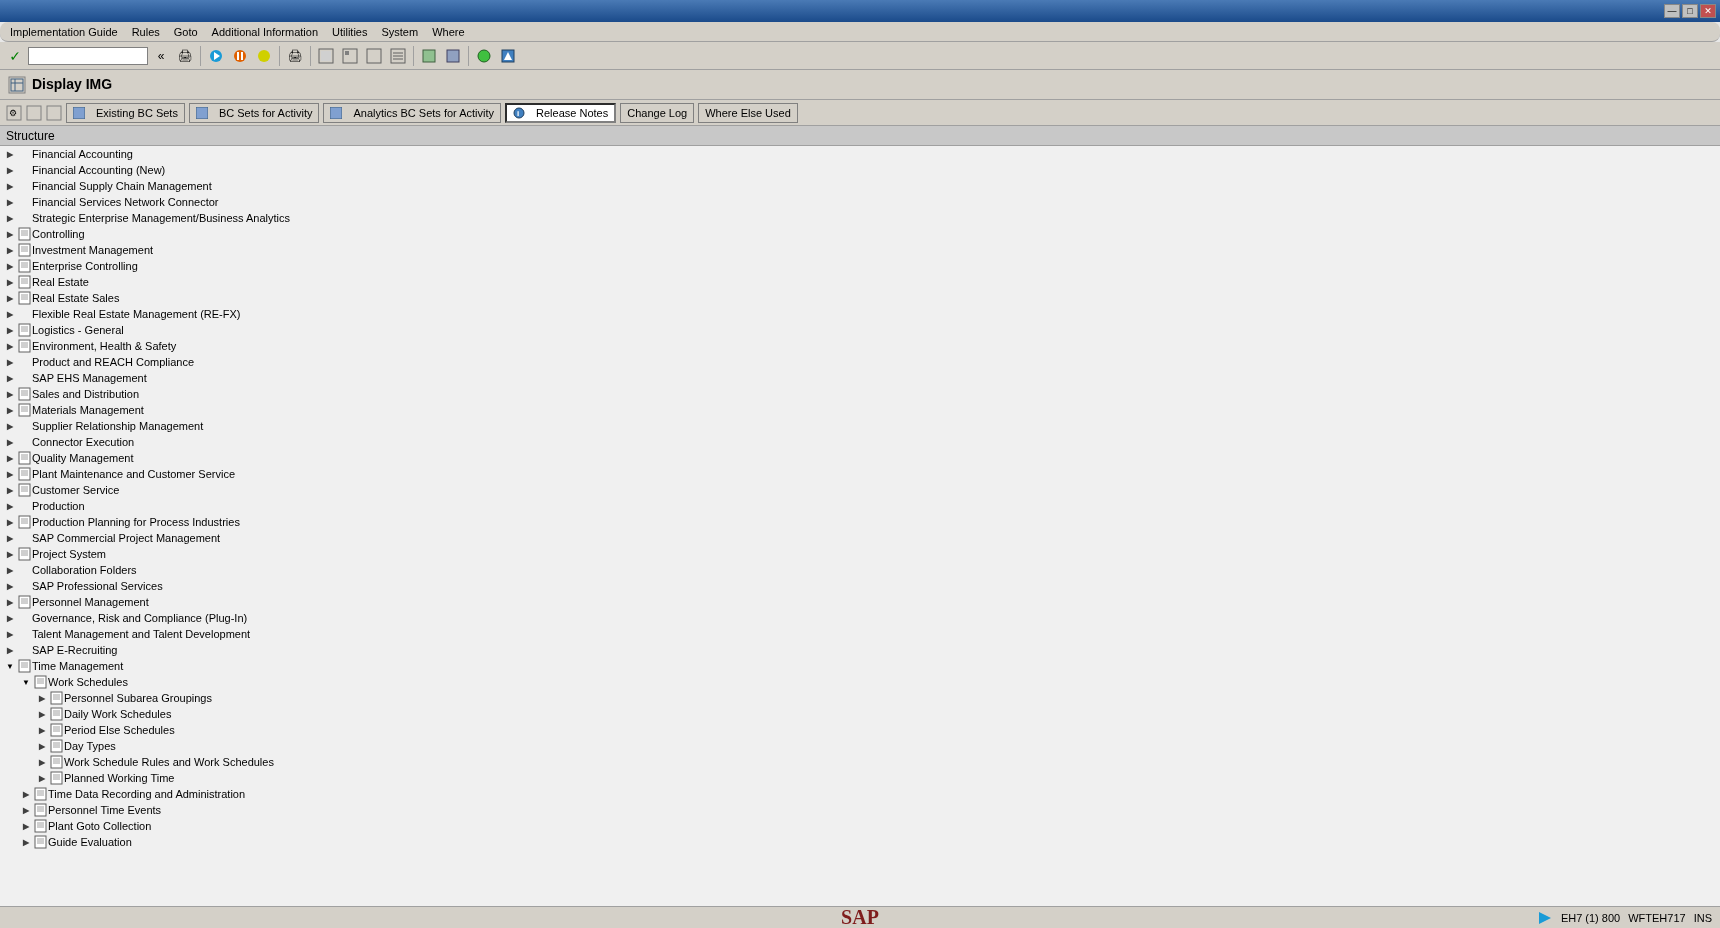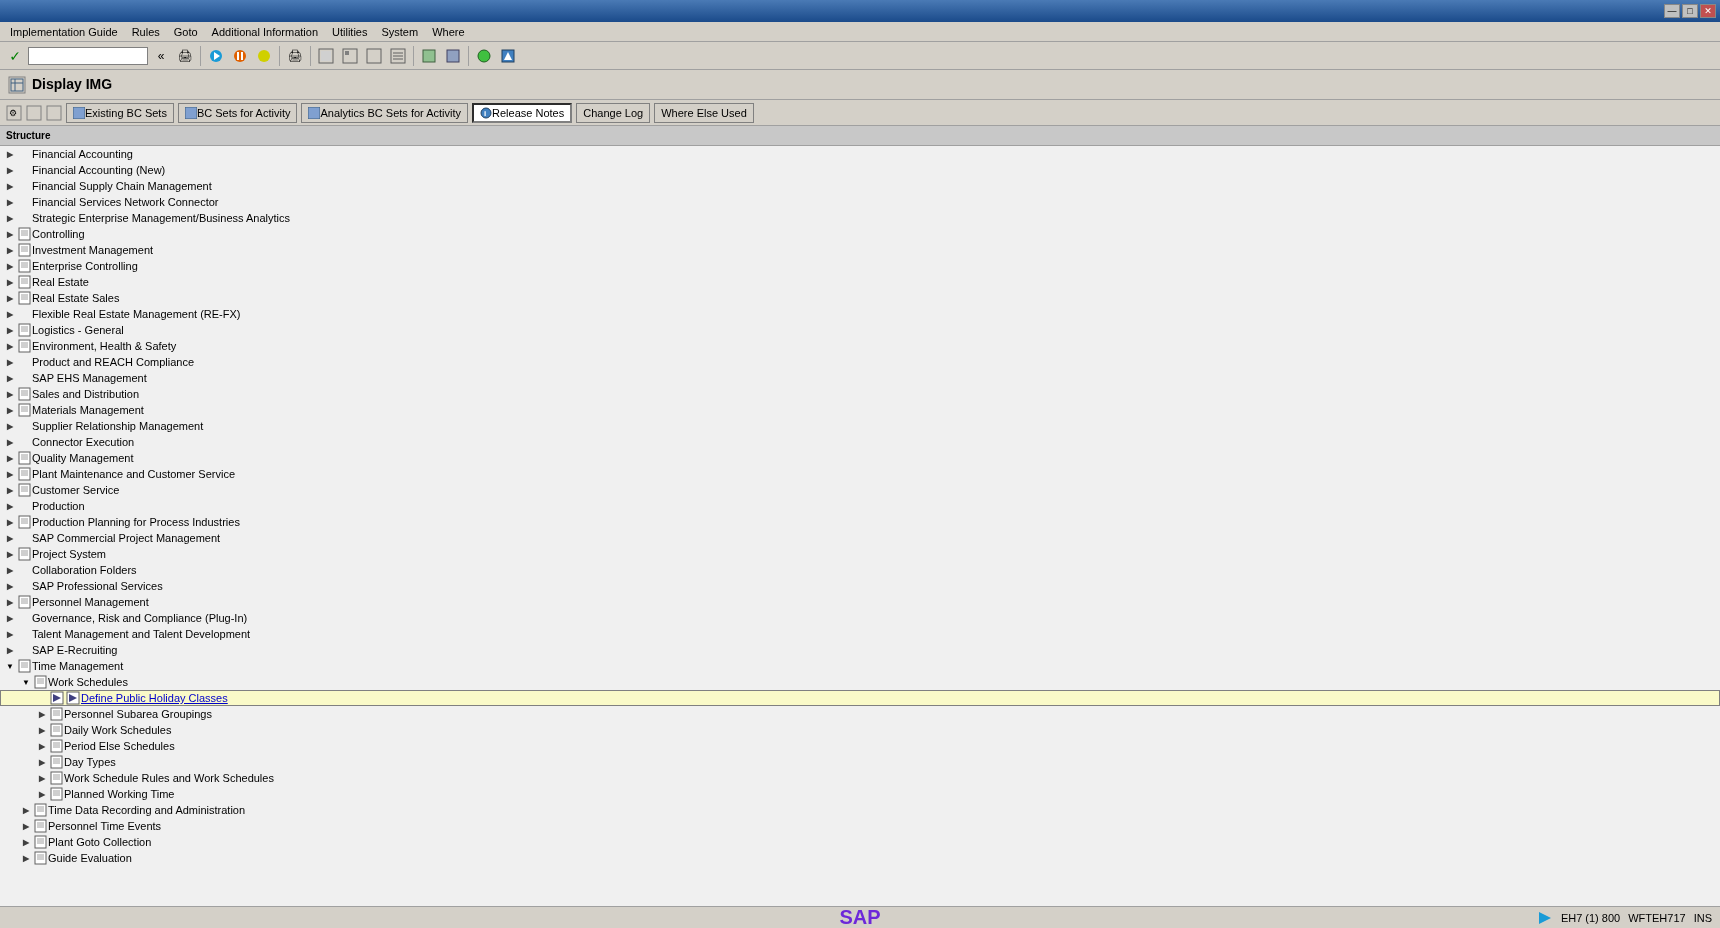--- a/index.html
+++ b/index.html
@@ -20,20 +20,21 @@
 
     
     #menu-bar {
       background: #d4d0c8;
       height: 20px;
       display: flex;
       align-items: center;
       padding: 0 4px;
       border-bottom: 1px solid #a0a0a0;
       gap: 2px;
+      border-radius: 8px;
     }
     .menu-item { padding: 1px 6px; font-size: 11px; cursor: pointer; }
 
     
     #toolbar {
       background: #d4d0c8;
       height: 28px;
       display: flex;
       align-items: center;
       padding: 2px 4px;
@@ -72,37 +73,37 @@
       padding: 2px 6px;
       border-bottom: 1px solid #a0a0a0;
       gap: 4px;
     }
     .sec-btn {
       height: 20px; padding: 0 6px;
       background: #d4d0c8;
       border: 1px solid #808080;
       font-size: 11px;
       cursor: pointer;
-      display: flex; align-items: center; gap: 0;
+      display: flex; align-items: center; gap: 11px;
     }
     .sec-btn-active {
       background: #fff;
       border: 1px solid #808080;
     }
 
     
     #structure-bar {
       background: #c8c8c8;
       height: 20px;
       display: flex;
       align-items: center;
       padding: 0 6px;
       border-bottom: 1px solid #a0a0a0;
     }
-    #structure-label { font-size: 10px; font-weight: bold; }
+    #structure-label { font-size: 12px; font-weight: normal; }
 
     
     #tree-container {
       background: #f0f0f0;
       height: calc(928px - 22px - 20px - 28px - 30px - 26px - 20px - 22px);
       overflow-y: auto;
       overflow-x: hidden;
       position: relative;
     }
     .tree-item {
@@ -594,36 +595,20 @@
       <span class="tree-icon">
         <svg width="13" height="14" viewBox="0 0 13 14">
           <rect x="1" y="1" width="11" height="12" fill="white" stroke="#606060" stroke-width="1"></rect>
           <line x1="3" y1="4" x2="10" y2="4" stroke="#a0a0a0" stroke-width="1"></line>
           <line x1="3" y1="6" x2="10" y2="6" stroke="#a0a0a0" stroke-width="1"></line>
           <line x1="3" y1="8" x2="10" y2="8" stroke="#a0a0a0" stroke-width="1"></line>
         </svg>
       </span>
       <span class="tree-label">Work Schedules</span>
     </div>
-    <div class="tree-item selected" style="padding-left: 36px;">
-      <span class="tree-expander"></span>
-      <span class="tree-icon">
-        <svg width="14" height="14" viewBox="0 0 14 14">
-          <rect x="1" y="1" width="12" height="12" fill="white" stroke="#606060" stroke-width="1"></rect>
-          <polygon points="3,3 11,7 3,11" fill="#404080"></polygon>
-        </svg>
-      </span>
-      <span class="tree-icon">
-        <svg width="14" height="14" viewBox="0 0 14 14">
-          <rect x="1" y="1" width="12" height="12" fill="white" stroke="#606060" stroke-width="1"></rect>
-          <polygon points="3,3 11,7 3,11" fill="#404080"></polygon>
-        </svg>
-      </span>
-      <span class="tree-label-link">Define Public Holiday Classes</span>
-    </div>
     <div class="tree-item" style="padding-left: 36px;">
       <span class="tree-expander" style="font-size: 8px; color: rgb(64, 64, 64);">▶</span>
       <span class="tree-icon">
         <svg width="13" height="14" viewBox="0 0 13 14">
           <rect x="1" y="1" width="11" height="12" fill="white" stroke="#606060" stroke-width="1"></rect>
           <line x1="3" y1="4" x2="10" y2="4" stroke="#a0a0a0" stroke-width="1"></line>
           <line x1="3" y1="6" x2="10" y2="6" stroke="#a0a0a0" stroke-width="1"></line>
           <line x1="3" y1="8" x2="10" y2="8" stroke="#a0a0a0" stroke-width="1"></line>
         </svg>
       </span>
@@ -737,21 +722,21 @@
       </span>
       <span class="tree-label">Guide Evaluation</span>
     </div>
   </div>
 
 <div id="status-bar">
   <div id="status-left">
     <span class="status-text"></span>
   </div>
   <div style="position:absolute;left:50%;transform:translateX(-50%);">
-    <span style="font-size:20px;font-weight:bold;color:#6d28d9;font-family:Liberation Sans, sans-serif;">SAP</span>
+    <span style="font-size:20px;font-weight:bold;color:#7f1d1d;font-family:Liberation Serif, serif;">SAP</span>
   </div>
   <div id="status-right" style="display:flex;align-items:center;gap:8px;">
     <svg width="16" height="16" viewBox="0 0 16 16">
       <polygon points="2,2 14,8 2,14" fill="#1a9bd7"></polygon>
     </svg>
     <span class="status-text">EH7 (1) 800</span>
     <span class="status-text">WFTEH717</span>
     <span class="status-text">INS</span>
   </div>
 </div>

